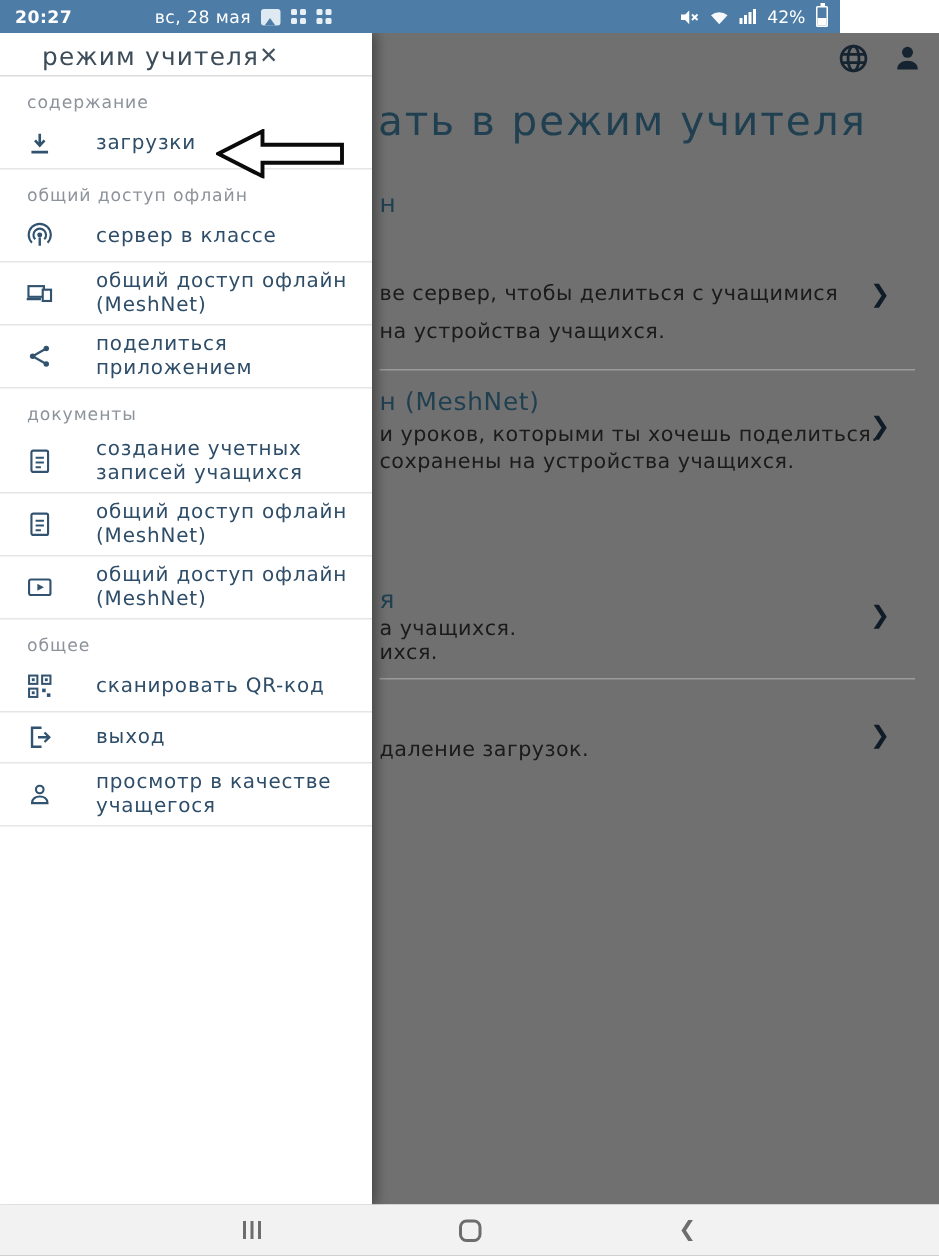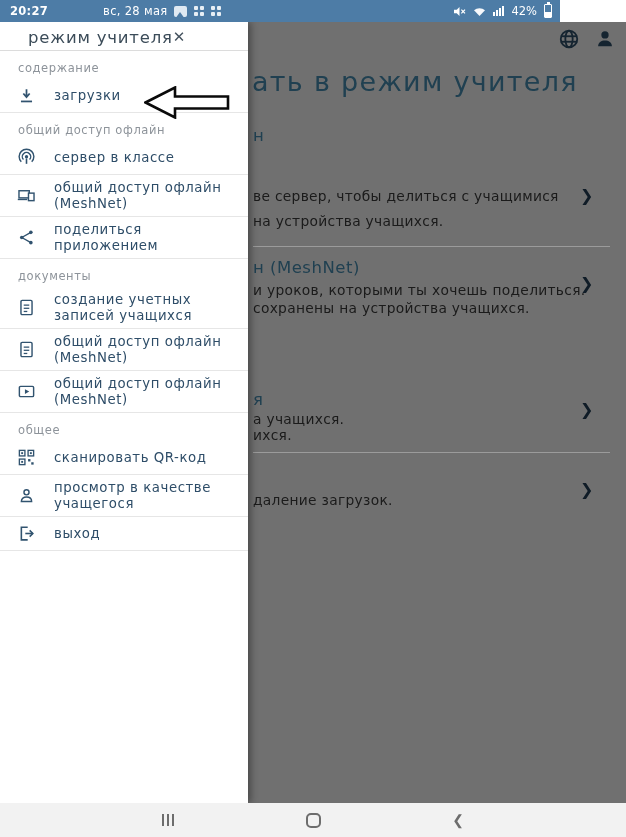--- a/index.html
+++ b/index.html
@@ -38,21 +38,21 @@
     background:rgba(0,0,0,0.56); z-index:2; }
 
   
   .drawer { position:absolute; top:22px; left:0; width:248px; height:781px; background:#fff;
     z-index:10; box-shadow:3px 0 7px rgba(0,0,0,.35); }
   .drawer-header { height:29px; display:flex; align-items:center; justify-content:flex-start;
     padding:2px 20px 0 28px; border-bottom:1px solid #dcdcdc; }
   .drawer-title { font-size:16.5px; letter-spacing:.8px; color:#3c4c59; }
   .close-x { font-size:15px; color:#44525e; cursor:pointer; line-height:1; }
   .section-label { padding:10px 18px 4px 18px; font-size:11.5px; letter-spacing:.6px; color:#8d939a; }
-  .d-item { display:flex; align-items:center; gap:18px; padding:5px 10px 5px 17px;
+  .d-item { display:flex; align-items:center; gap:28px; padding:5px 10px 5px 17px;
     min-height:34px; border-bottom:1px solid #e6e6e6; cursor:pointer; }
   .d-item svg { flex:0 0 auto; }
   .d-label { font-size:13.3px; line-height:15.5px; letter-spacing:.55px; color:#2e4d68; max-width:180px; }
 
   
   .annot-arrow { position:absolute; left:144px; top:86px; z-index:20; }
 
   
   .nav-bar { position:absolute; bottom:0; left:0; width:626px; height:34px; background:#f2f2f2;
     display:flex; align-items:center; justify-content:space-between; padding:0 162px; z-index:40; }
@@ -236,33 +236,33 @@
         <rect x="3" y="14" width="7" height="7" fill="none" stroke="#31536f" stroke-width="1.7"></rect>
         <rect x="5.3" y="16.3" width="2.4" height="2.4" fill="#31536f"></rect>
         <rect x="14" y="14" width="3" height="3" fill="#31536f"></rect>
         <rect x="18" y="18" width="3" height="3" fill="#31536f"></rect>
       </svg>
       <span class="d-label">сканировать QR-код</span>
     </div>
 
     <div class="d-item">
       <svg width="19" height="19" viewBox="0 0 24 24">
-        <circle cx="12" cy="8" r="3.2" fill="none" stroke="#31536f" stroke-width="1.8"></circle>
-        <path d="M5.5 19.5c0-3.7 2.9-5.6 6.5-5.6s6.5 1.9 6.5 5.6z" fill="none" stroke="#31536f" stroke-width="1.8"></path>
-      </svg>
-      <span class="d-label">просмотр в качестве учащегося</span>
-    </div>
-
-    <div class="d-item">
-      <svg width="19" height="19" viewBox="0 0 24 24">
         <path d="M13.5 4H5.5v16h8" fill="none" stroke="#31536f" stroke-width="2"></path>
         <path d="M16 8l4 4-4 4" fill="none" stroke="#31536f" stroke-width="2"></path>
         <line x1="20" y1="12" x2="10.5" y2="12" stroke="#31536f" stroke-width="2"></line>
       </svg>
       <span class="d-label">выход</span>
+    </div>
+
+    <div class="d-item">
+      <svg width="19" height="19" viewBox="0 0 24 24">
+        <circle cx="12" cy="8" r="3.2" fill="none" stroke="#31536f" stroke-width="1.8"></circle>
+        <path d="M5.5 19.5c0-3.7 2.9-5.6 6.5-5.6s6.5 1.9 6.5 5.6z" fill="none" stroke="#31536f" stroke-width="1.8"></path>
+      </svg>
+      <span class="d-label">просмотр в качестве учащегося</span>
     </div>
   </div>
 
   <svg class="annot-arrow" width="86" height="33" viewBox="0 0 86 33">
     <polygon points="1.5,16.5 31,1.5 31,10.5 84,10.5 84,22.5 31,22.5 31,31.5" fill="#ffffff" stroke="#0a0a0a" stroke-width="2.6" stroke-linejoin="miter"></polygon>
   </svg>
 
   <div class="nav-bar">
     <span class="nav-recents">
         <i></i>

